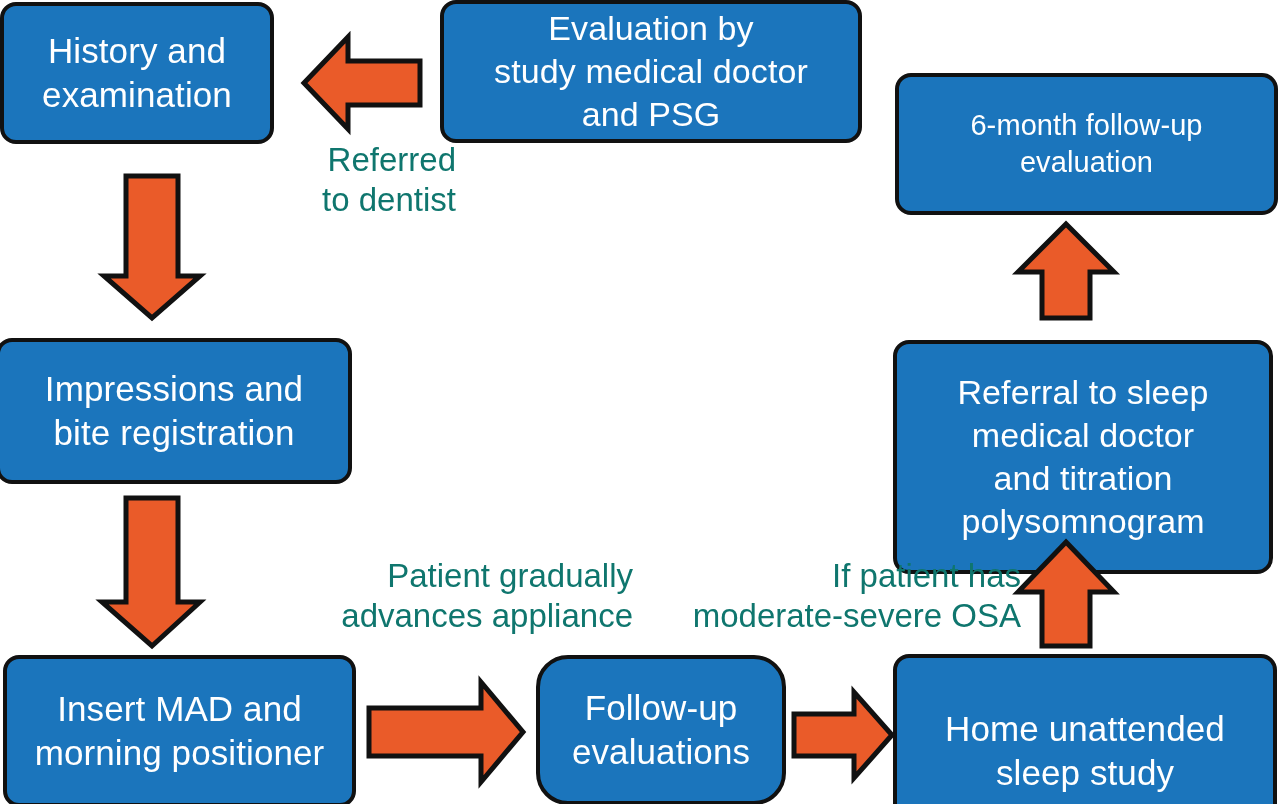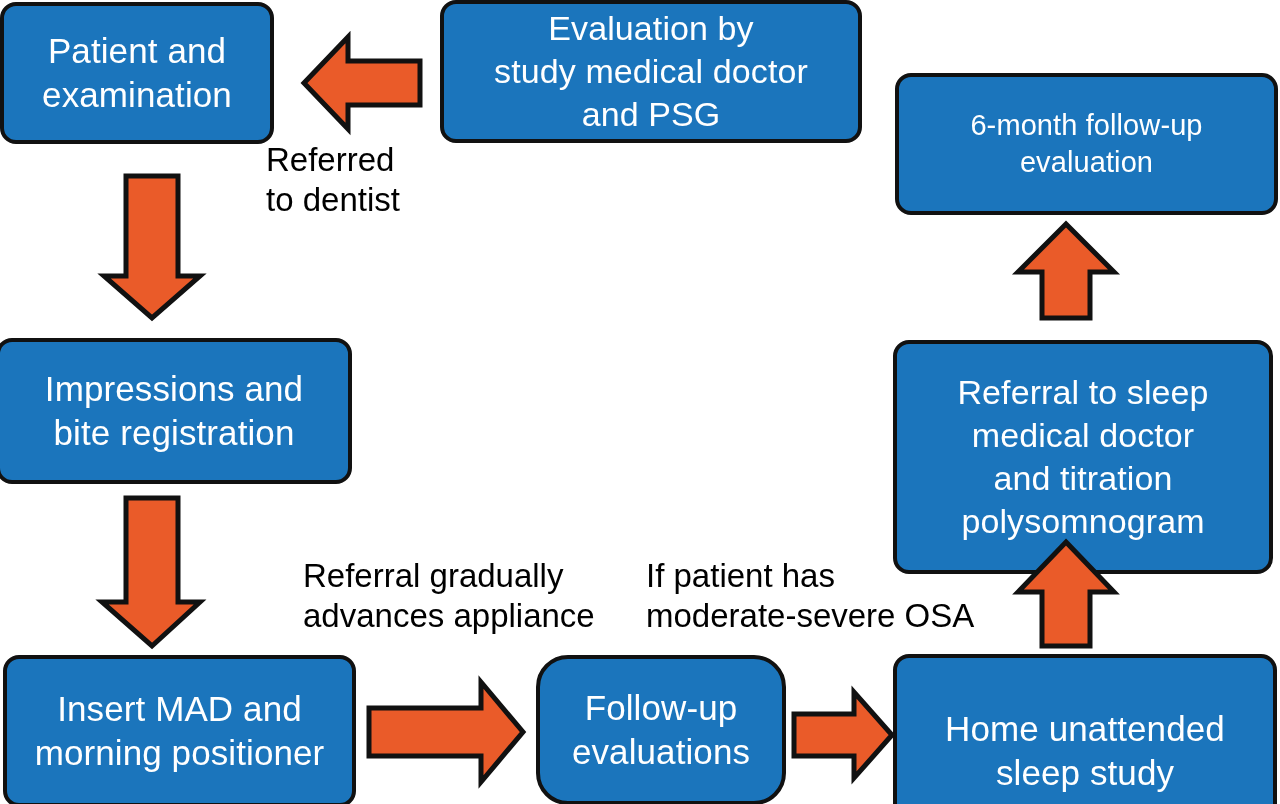--- a/index.html
+++ b/index.html
@@ -31,45 +31,45 @@
     color: #ffffff;
     font-size: 34px;
     line-height: 1.26;
     font-weight: 400;
     letter-spacing: 0.1px;
     padding: 4px 10px;
     white-space: pre-line;
   }
   .edge-label {
     position: absolute;
-    color: #000000;
+    color: #0f766e;
     font-size: 33px;
     line-height: 1.22;
-    text-align: left;
+    text-align: right;
     white-space: pre-line;
     font-weight: 400;
   }
   .arrow-svg {
     position: absolute;
     display: block;
     overflow: visible;
   }
   .arrow-shape {
     fill: #ea5b29;
     stroke: #111111;
     stroke-width: 5;
     stroke-linejoin: miter;
   }
 </style>
 </head>
 <body>
 
 <div id="flowchart-canvas">
 
-  <div class="node-box" style="left:0px; top:2px; width:274px; height:142px; font-size:35px;">Patient and
+  <div class="node-box" style="left:0px; top:2px; width:274px; height:142px; font-size:35px;">History and
 examination</div>
 
   <div class="node-box" style="left:440px; top:0px; width:422px; height:143px; font-size:34px;">Evaluation by
 study medical doctor
 and PSG</div>
 
   <div class="node-box" style="left:895px; top:73px; width:383px; height:142px; font-size:29px;">6-month follow-up
 evaluation</div>
 
   <div class="node-box" style="left:-4px; top:338px; width:356px; height:146px; font-size:35px;">Impressions and
@@ -85,21 +85,21 @@
 
   <div class="node-box" style="left:536px; top:655px; width:250px; height:150px; font-size:35px;border-radius:32px;">Follow-up
 evaluations</div>
 
   <div class="node-box" style="left:893px; top:654px; width:384px; height:194px; font-size:35px;">Home unattended
 sleep study</div>
 
   <div class="edge-label" style="left:266px; top:140px; width:190px;">Referred
 to dentist</div>
 
-  <div class="edge-label" style="left:303px; top:556px; width:330px;">Referral gradually
+  <div class="edge-label" style="left:303px; top:556px; width:330px;">Patient gradually
 advances appliance</div>
 
   <div class="edge-label" style="left:646px; top:556px; width:375px;">If patient has
 moderate-severe OSA</div>
 
   <svg class="arrow-svg" style="left:300px; top:28px; width:124px; height:110px;" viewBox="0 0 124 110">
     <polygon class="arrow-shape" points="4,55 48,9 48,33 120,33 120,77 48,77 48,101"></polygon>
   </svg>
 
   <svg class="arrow-svg" style="left:100px; top:172px; width:104px; height:150px;" viewBox="0 0 104 150">

